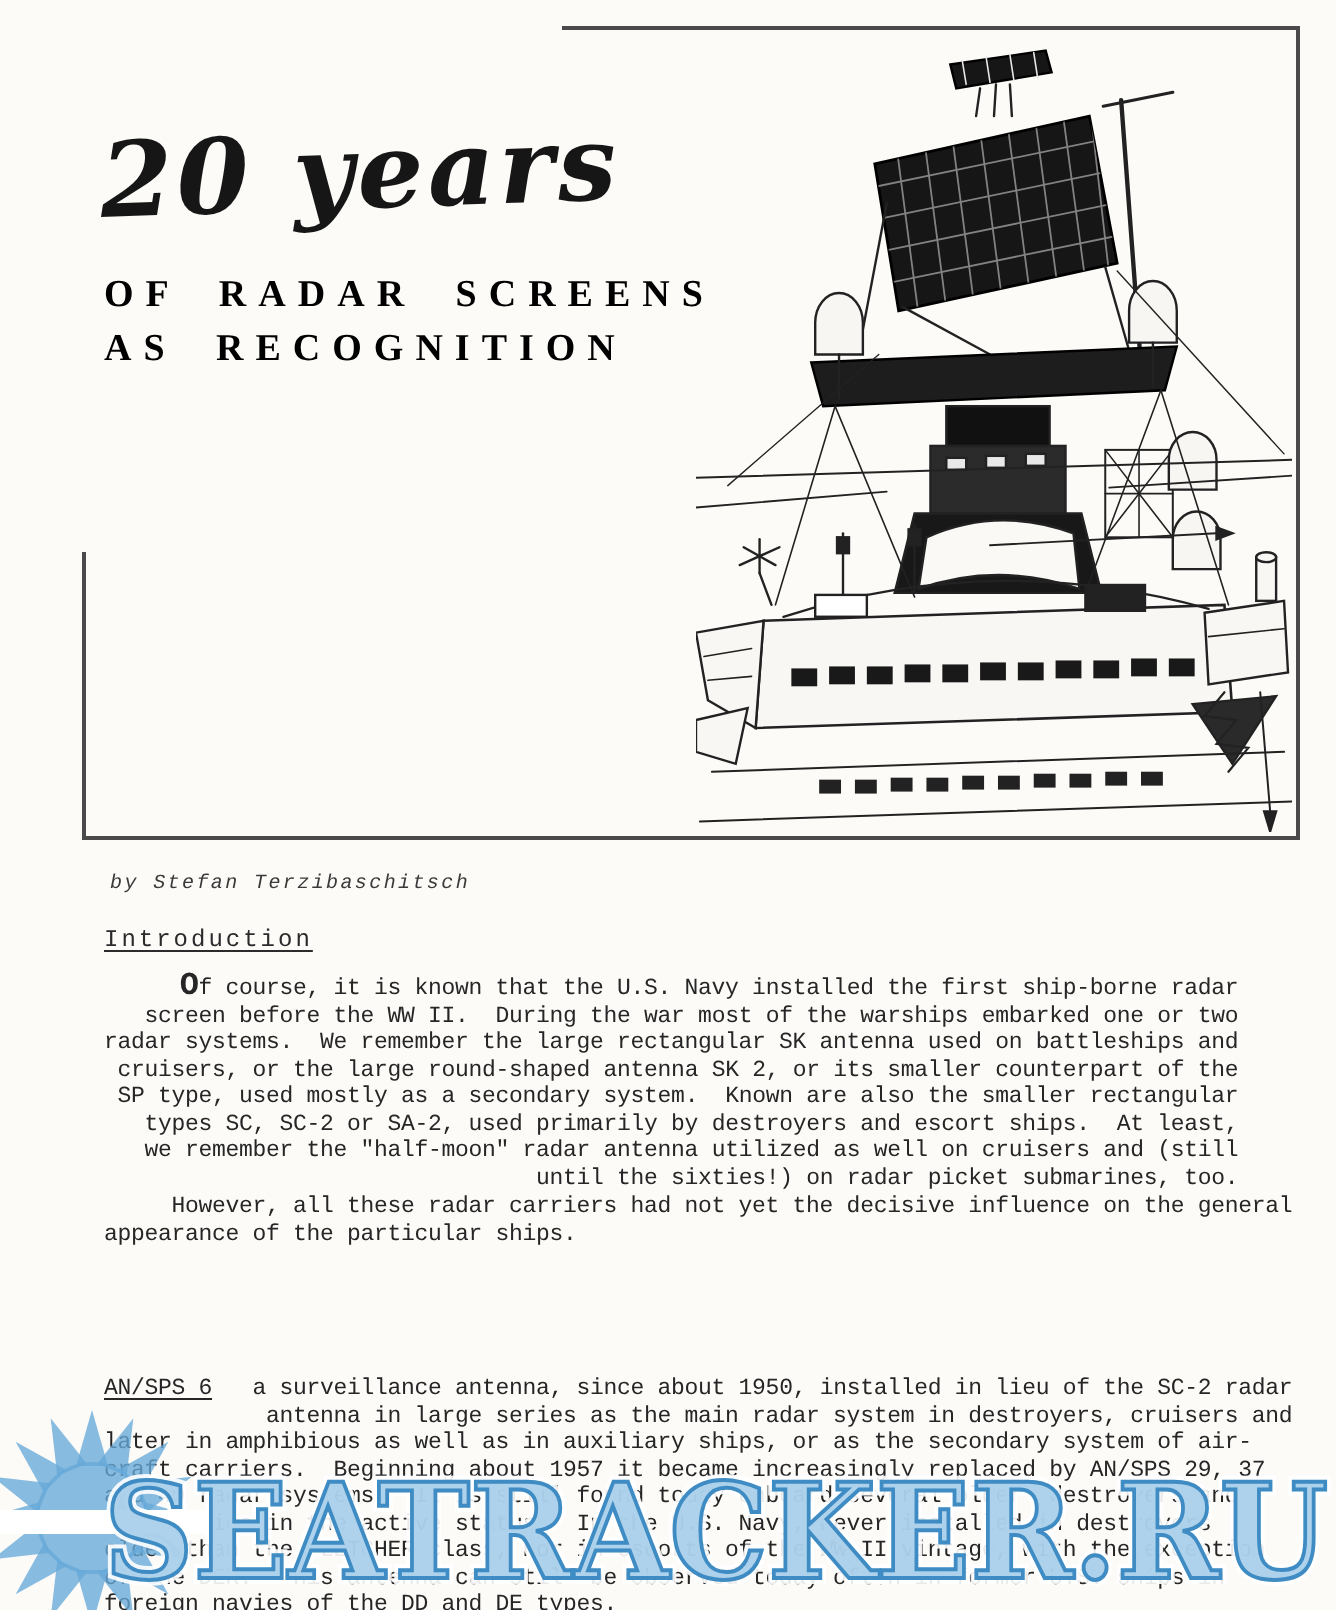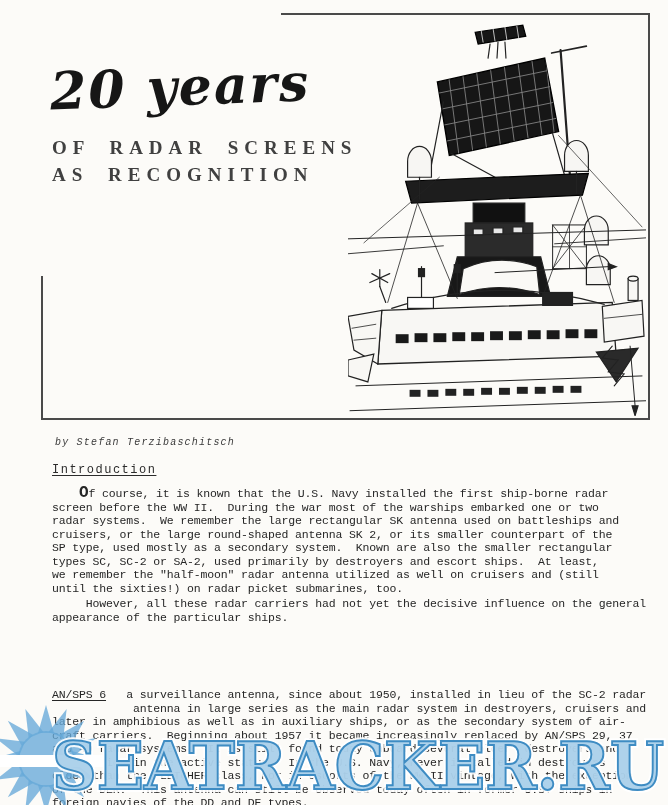--- a/index.html
+++ b/index.html
@@ -11,21 +11,21 @@
   
   .script-title{
     position:absolute;left:50px;top:56px;
     font-family:"DejaVu Serif",serif;font-style:italic;font-weight:bold;
     font-size:52px;color:#161616;transform:rotate(-2deg);letter-spacing:2px;
     white-space:nowrap;
   }
   .subtitle{
     position:absolute;left:52px;top:134px;
     font-family:"Liberation Serif",serif;font-weight:700;
-    font-size:19px;color:#404040;letter-spacing:6px;word-spacing:9px;
+    font-size:19px;color:#000000;letter-spacing:6px;word-spacing:9px;
     line-height:27px;white-space:nowrap;
   }
   
   .frame-line{position:absolute;background:#4a4a4a;}
   .frame-top{left:281px;top:13px;width:369px;height:2px;}
   .frame-right{left:648px;top:13px;width:2px;height:407px;}
   .frame-bottom{left:41px;top:418px;width:609px;height:2px;}
   .frame-left{left:41px;top:276px;width:2px;height:144px;}
   .ship-svg{position:absolute;left:348px;top:16px;width:298px;height:400px;}
   
@@ -39,21 +39,21 @@
     font-size:12px;letter-spacing:1.5px;color:#2b2b2b;
   }
   .ul{text-decoration:underline;text-underline-offset:2px;text-align:center;}
   
   pre.body{
     position:absolute;left:52px;margin:0;
     font-family:"Liberation Mono",monospace;
     font-size:11.5px;line-height:13.5px;letter-spacing:-0.15px;
     color:#262626;white-space:pre;
   }
-  .p1{top:487px;} .p2{top:597px;} .p3{top:630px;} .p4{top:688px;}
+  .p1{top:487px;text-align:right;} .p2{top:597px;} .p3{top:630px;} .p4{top:688px;}
   .big-initial{font-size:16px;font-weight:bold;line-height:13.5px;}
   
   .watermark{position:absolute;left:0;top:697px;width:668px;height:108px;z-index:5;pointer-events:none;}
 </style>
 </head>
 <body>
 
 <div class="page">
 
   <div class="script-title">20 years</div>

